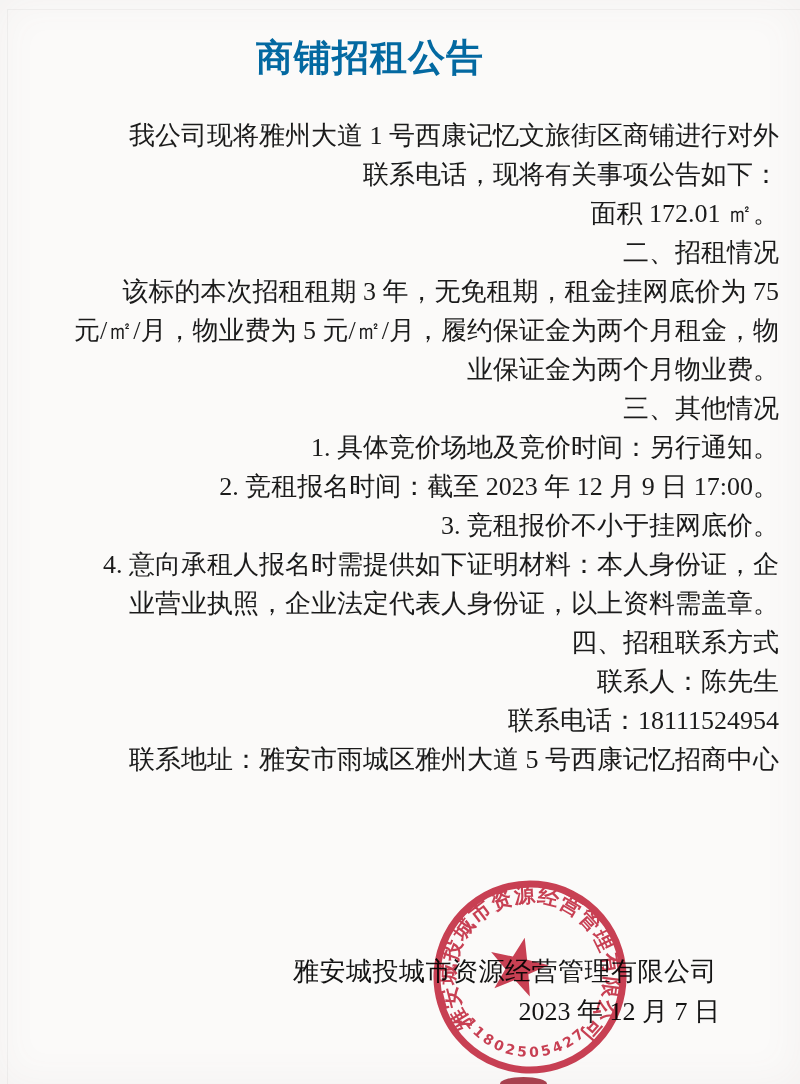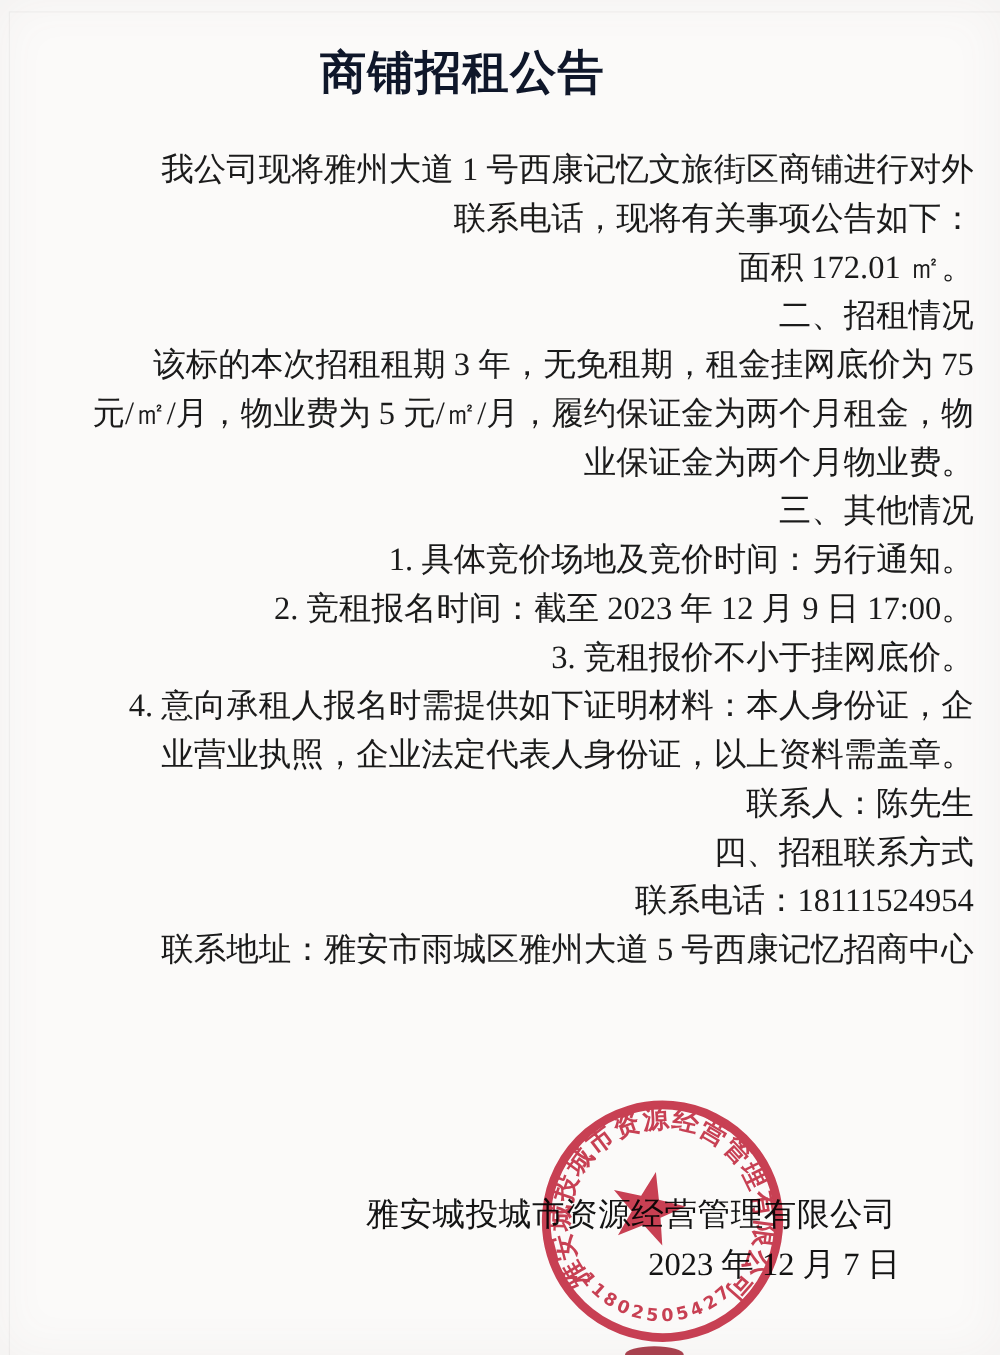--- a/index.html
+++ b/index.html
@@ -15,21 +15,21 @@
   .page::before{
     content:"";position:absolute;left:7px;top:9px;right:0;bottom:0;
     border-left:1px solid rgba(0,0,0,0.04);
     border-top:1px solid rgba(0,0,0,0.04);
     pointer-events:none;
   }
   .title{
     position:absolute;top:33px;left:0;width:740px;
     margin:0;text-align:center;
     font-size:37px;font-weight:bold;letter-spacing:1px;
-    color:#0f172a;
+    color:#0369a1;
   }
   .body-lines{
     position:absolute;left:39px;top:116px;width:740px;
     font-size:26px;line-height:39px;white-space:nowrap;text-align:right;
   }
   .line{padding-left:0;}
   .line.indent-first{padding-left:48px;}
   .line.indent-list{padding-left:38px;}
   .line.indent-cont{padding-left:33px;}
   .line.indent-none{padding-left:0;}
@@ -75,22 +75,22 @@
       <div class="line indent-first">二、招租情况</div>
       <div class="line indent-first">该标的本次招租租期 3 年，无免租期，租金挂网底价为 75</div>
       <div class="line indent-none">元/㎡/月，物业费为 5 元/㎡/月，履约保证金为两个月租金，物</div>
       <div class="line indent-none">业保证金为两个月物业费。</div>
       <div class="line indent-first">三、其他情况</div>
       <div class="line indent-list">1. 具体竞价场地及竞价时间：另行通知。</div>
       <div class="line indent-list">2. 竞租报名时间：截至 2023 年 12 月 9 日 17:00。</div>
       <div class="line indent-list">3. 竞租报价不小于挂网底价。</div>
       <div class="line indent-list">4. 意向承租人报名时需提供如下证明材料：本人身份证，企</div>
       <div class="line indent-cont">业营业执照，企业法定代表人身份证，以上资料需盖章。</div>
+      <div class="line indent-first">四、招租联系方式</div>
       <div class="line indent-cont">联系人：陈先生</div>
-      <div class="line indent-first">四、招租联系方式</div>
       <div class="line indent-cont">联系电话：18111524954</div>
       <div class="line indent-cont">联系地址：雅安市雨城区雅州大道 5 号西康记忆招商中心</div>
     </div>
 
   <div class="sig-company">雅安城投城市资源经营管理有限公司</div>
   <div class="sig-date">2023 年 12 月 7 日</div>
 
   <svg class="seal" viewBox="0 0 200 200" aria-hidden="true">
     <defs>
       <path id="arcTop" d="M 47,153 A 75 75 0 1 1 153,153" fill="none"></path>

